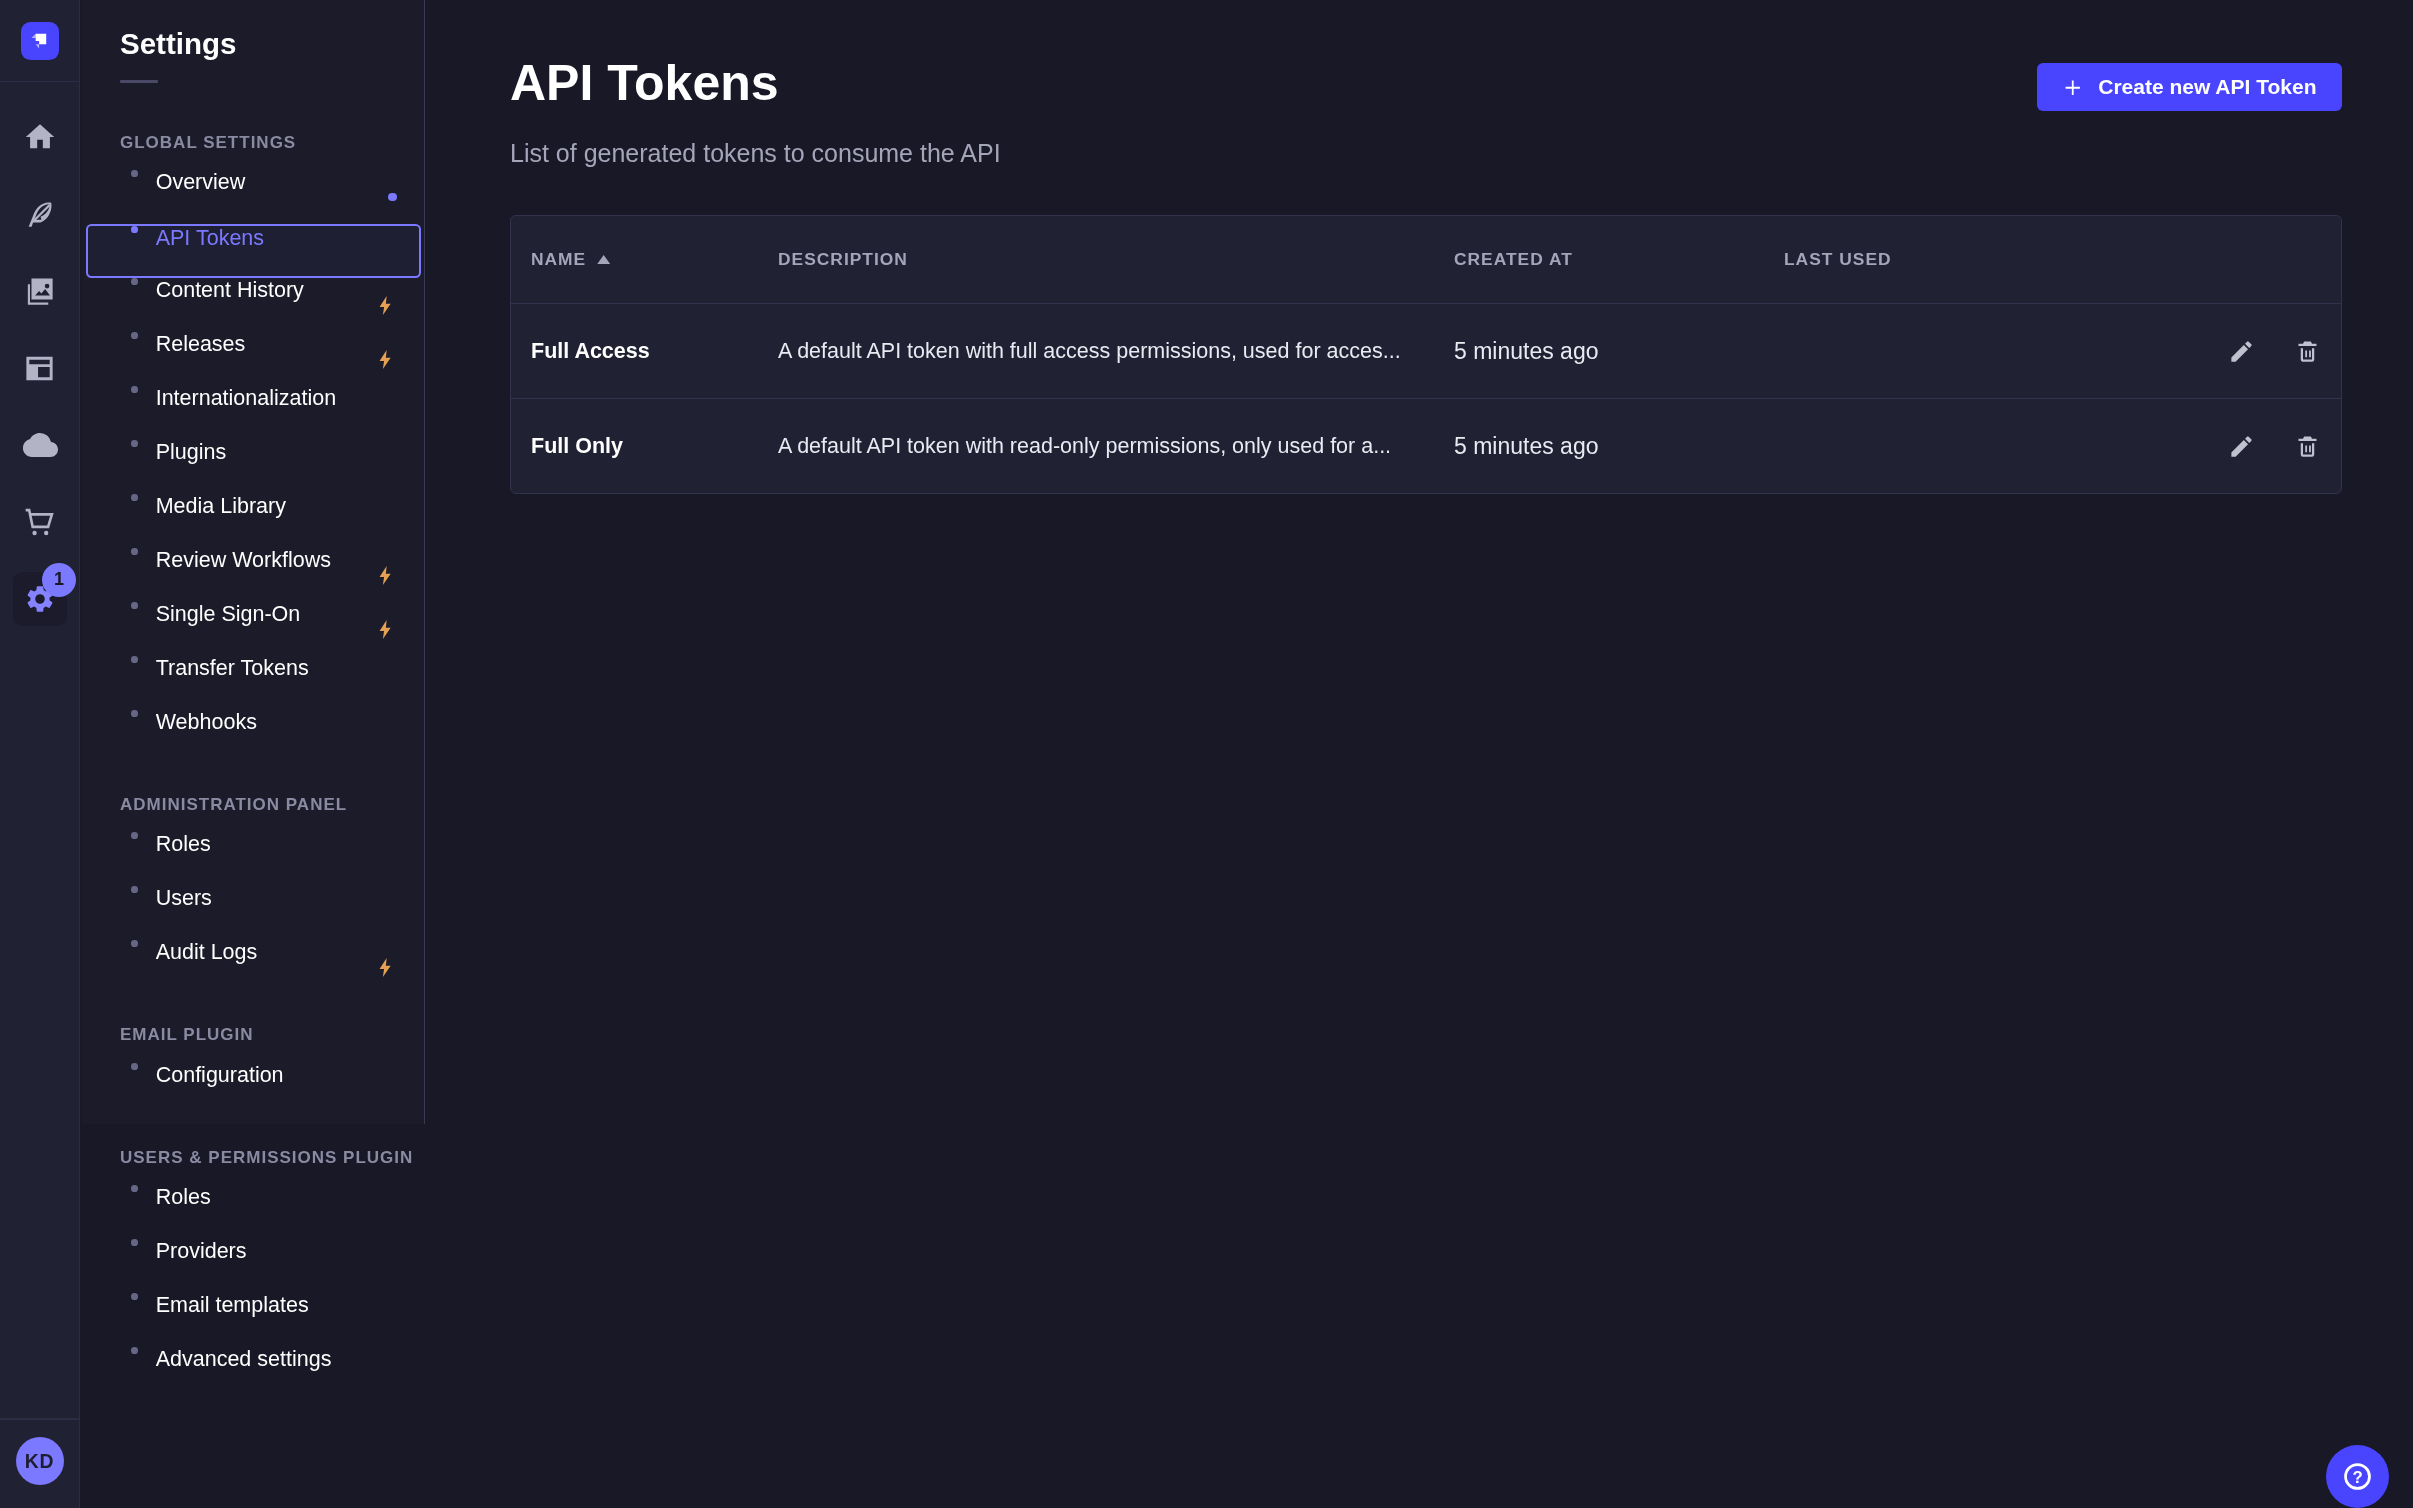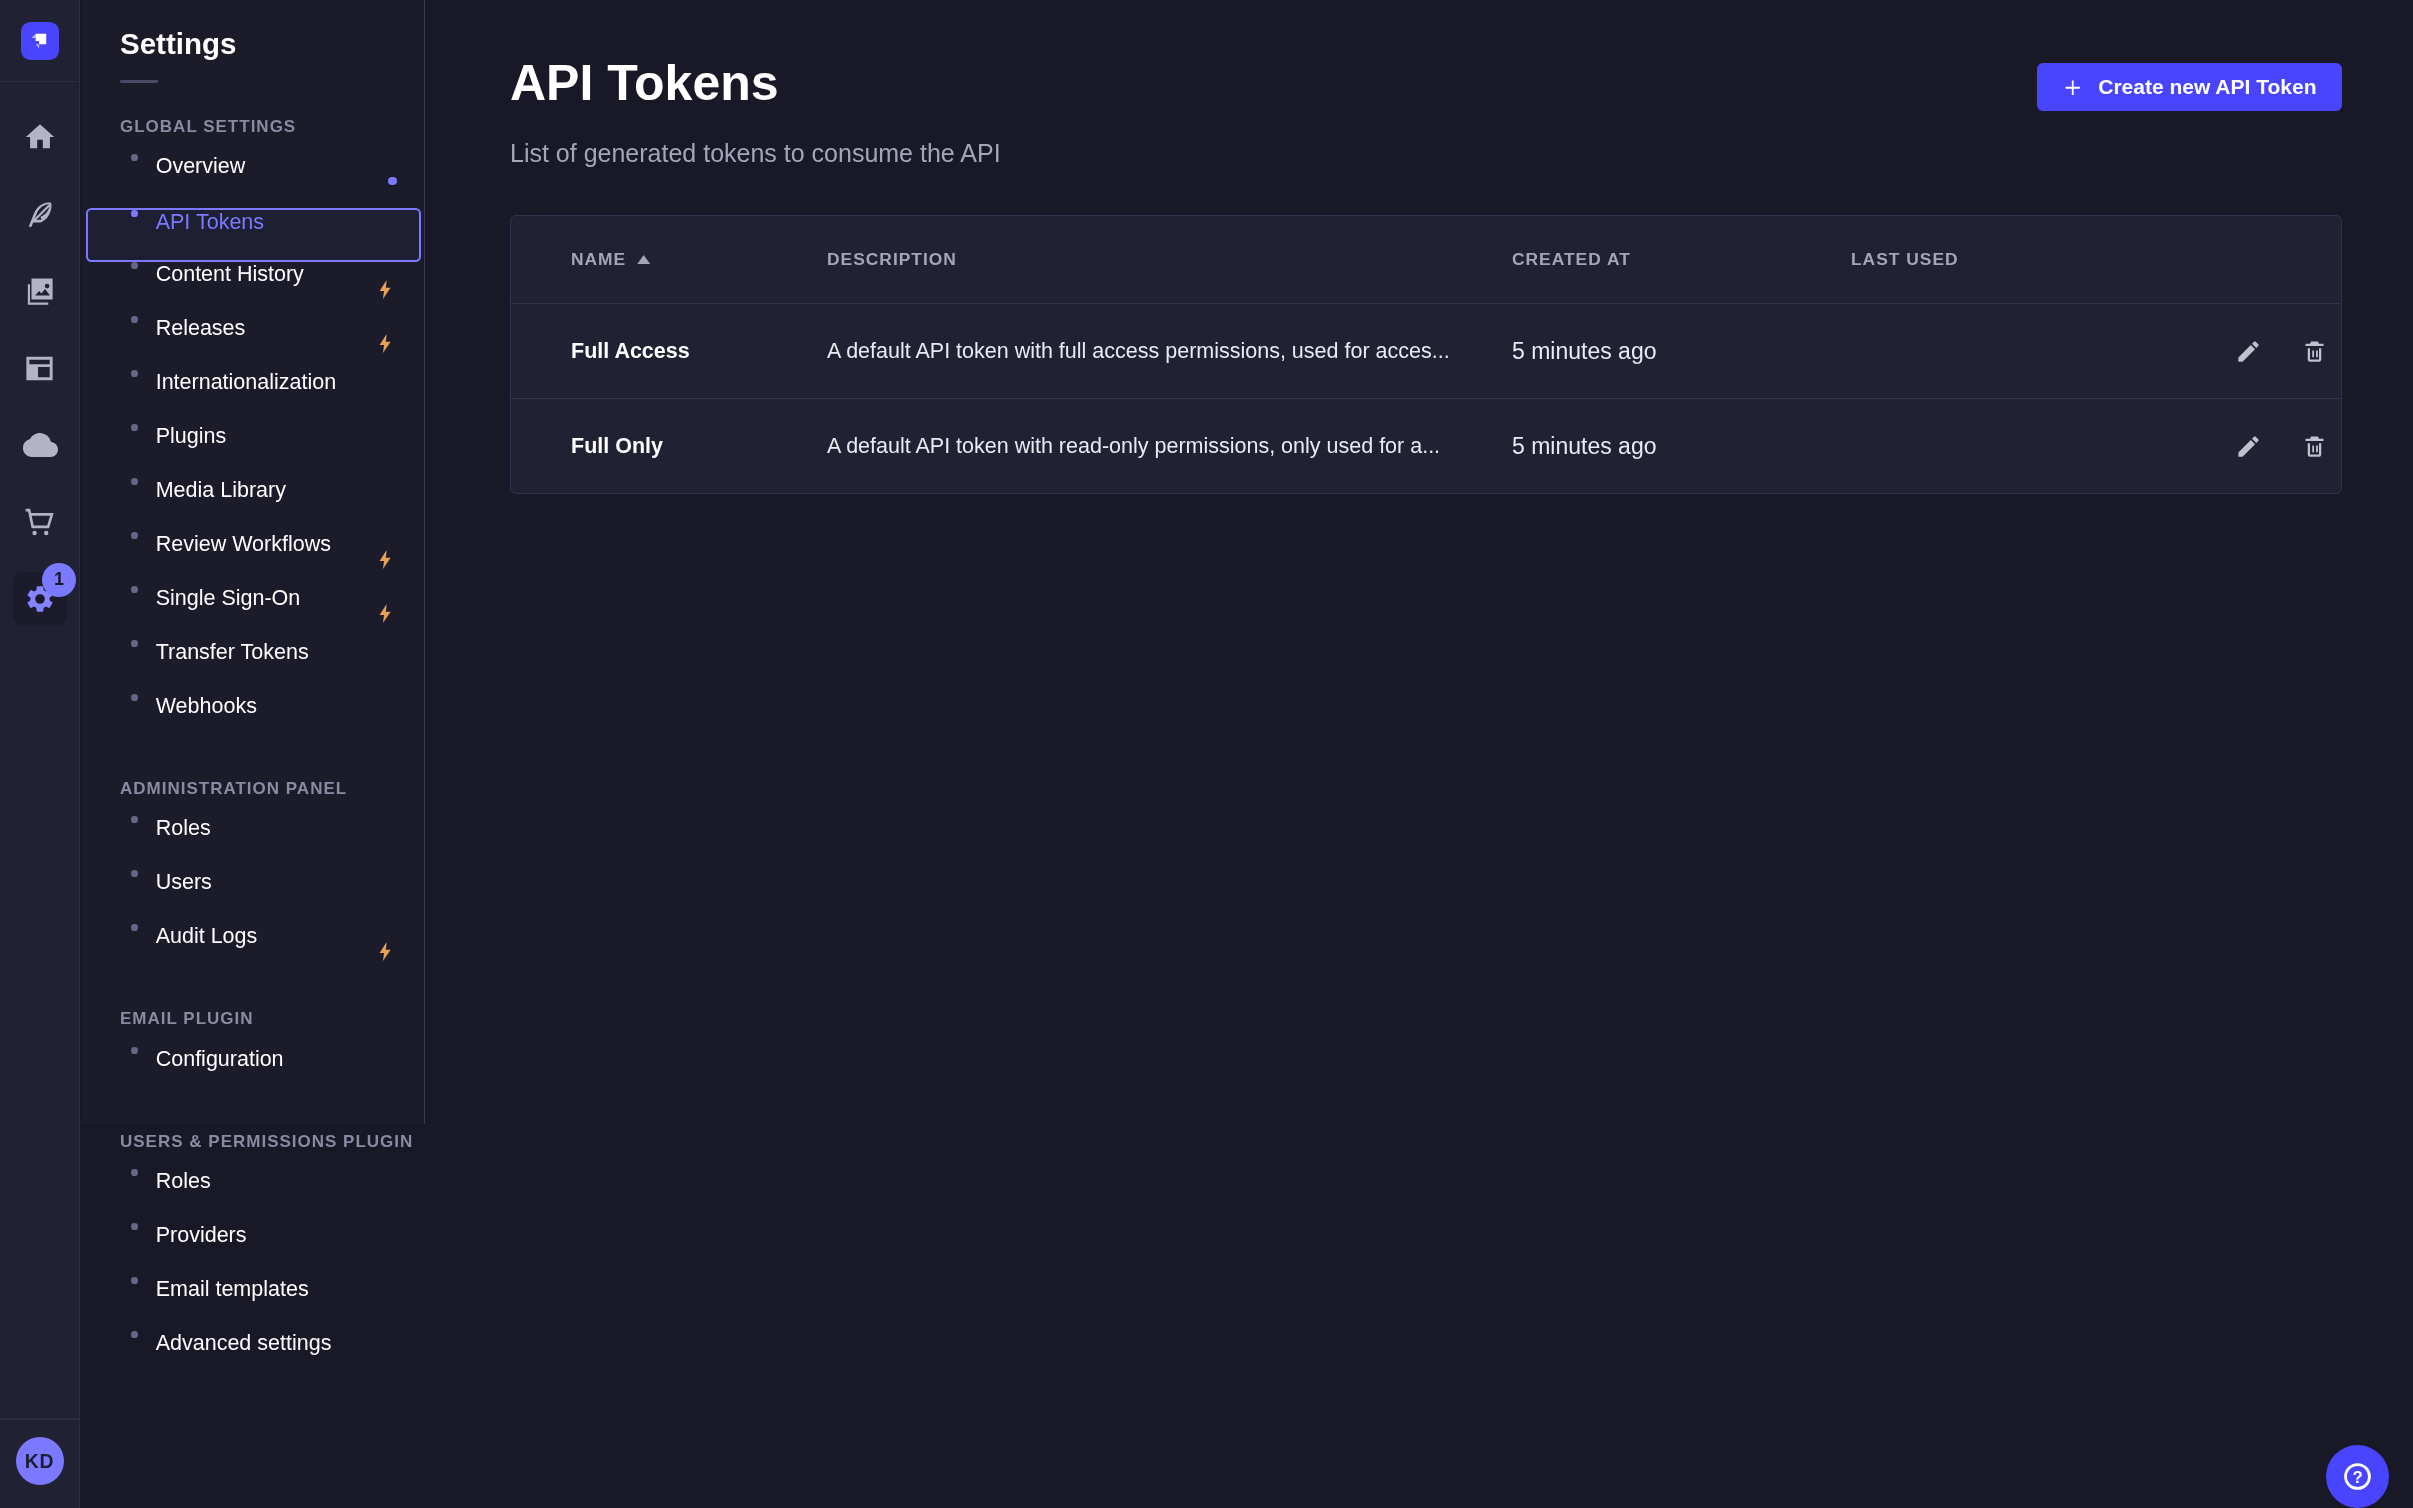--- a/index.html
+++ b/index.html
@@ -55,21 +55,21 @@
   }
   .subnav-title { font-size:29.5px; font-weight:600; color:#ffffff; margin-left:38px; }
   .subnav-title-divider {
     width:38px; height:2.7px; border-radius:1.3px; background:#4a4a68;
     margin:19px 0 0 38px;
   }
   .section-label {
     font-size:17px; font-weight:600; letter-spacing:1px; color:#8a8aa3;
     margin:31px 0 17.4px 38px; text-transform:uppercase;
   }
-  .section-label.first { margin-top:34px; }
+  .section-label.first { margin-top:50px; }
   .nav-item {
     height:54px; width:335px; margin-left:4px; border-radius:5.4px;
     display:flex; padding:0 24px 0 45px; cursor:pointer;
     color:#ffffff; font-size:21.5px;
   }
   .nav-item .bullet {
     width:6.7px; height:6.7px; border-radius:50%; background:#666687;
     margin-right:18px; flex:none;
   }
   .nav-item.active {
@@ -94,21 +94,21 @@
     height:48px; background:#4945ff; border:none; border-radius:6px;
     color:#ffffff; font-size:21px; font-weight:600; font-family:inherit;
     display:flex; align-items:center; gap:14.7px; padding:0 25.5px; cursor:pointer;
   }
 
   
   .card {
     position:absolute; left:84px; top:215px; width:1832px;
     background:#212134; border:0.7px solid #32324d; border-radius:6px;
   }
-  .tgrid { display:grid; grid-template-columns:247px 676px 330px 375px 1fr; align-items:center; padding:0 60px;gap:9px; }
+  .tgrid { display:grid; grid-template-columns:247px 676px 330px 375px 1fr; align-items:center; padding:0 20px; }
   .thead { height:87px; }
   .th {
     font-size:17.4px; font-weight:600; letter-spacing:1px; color:#a5a5ba;
     display:flex; align-items:center; gap:10.7px; text-transform:uppercase;
   }
   .trow { height:95px; border-top:0.7px solid #32324d; cursor:pointer; }
   .cell-name { font-size:21.5px; font-weight:700; color:#ffffff; }
   .cell-text { font-size:21.5px; color:#eaeaf2; white-space:nowrap; overflow:hidden; }
   .cell-muted { font-size:23px; color:#eaeaf2; }
   .row-actions { display:flex; justify-content:flex-end; align-items:center; gap:39px; }

